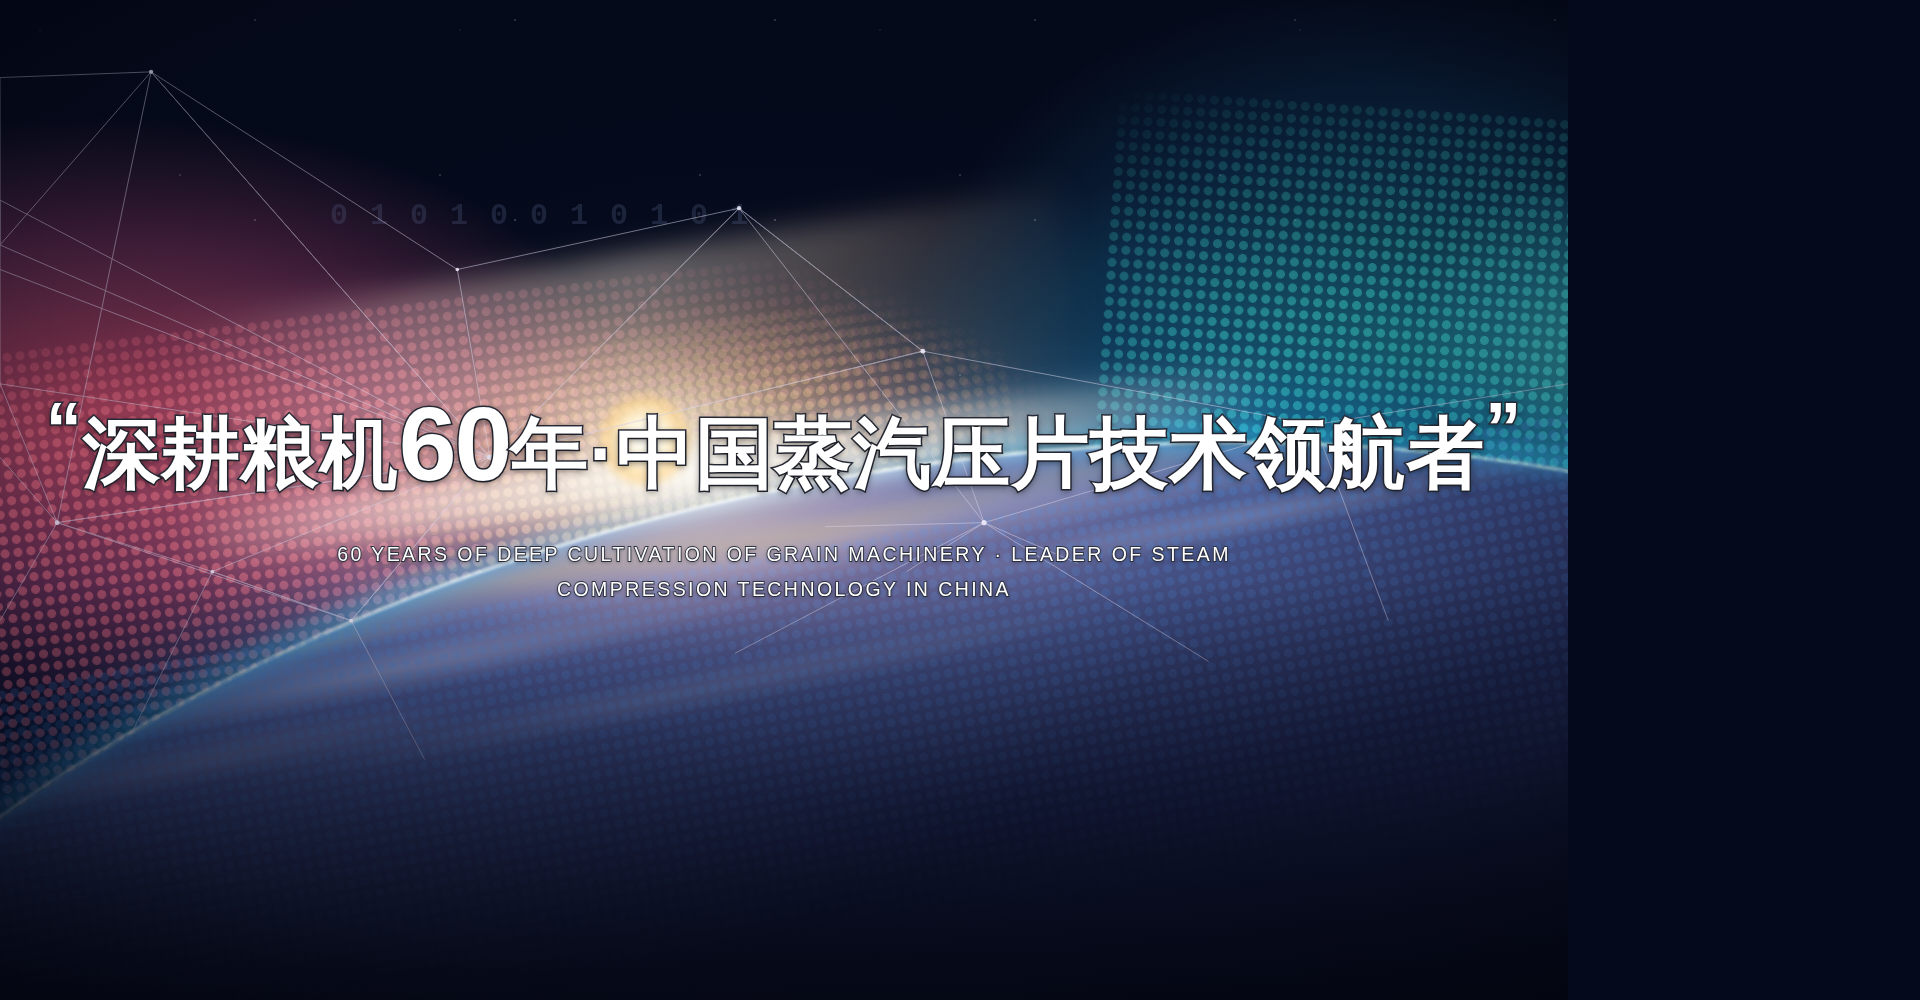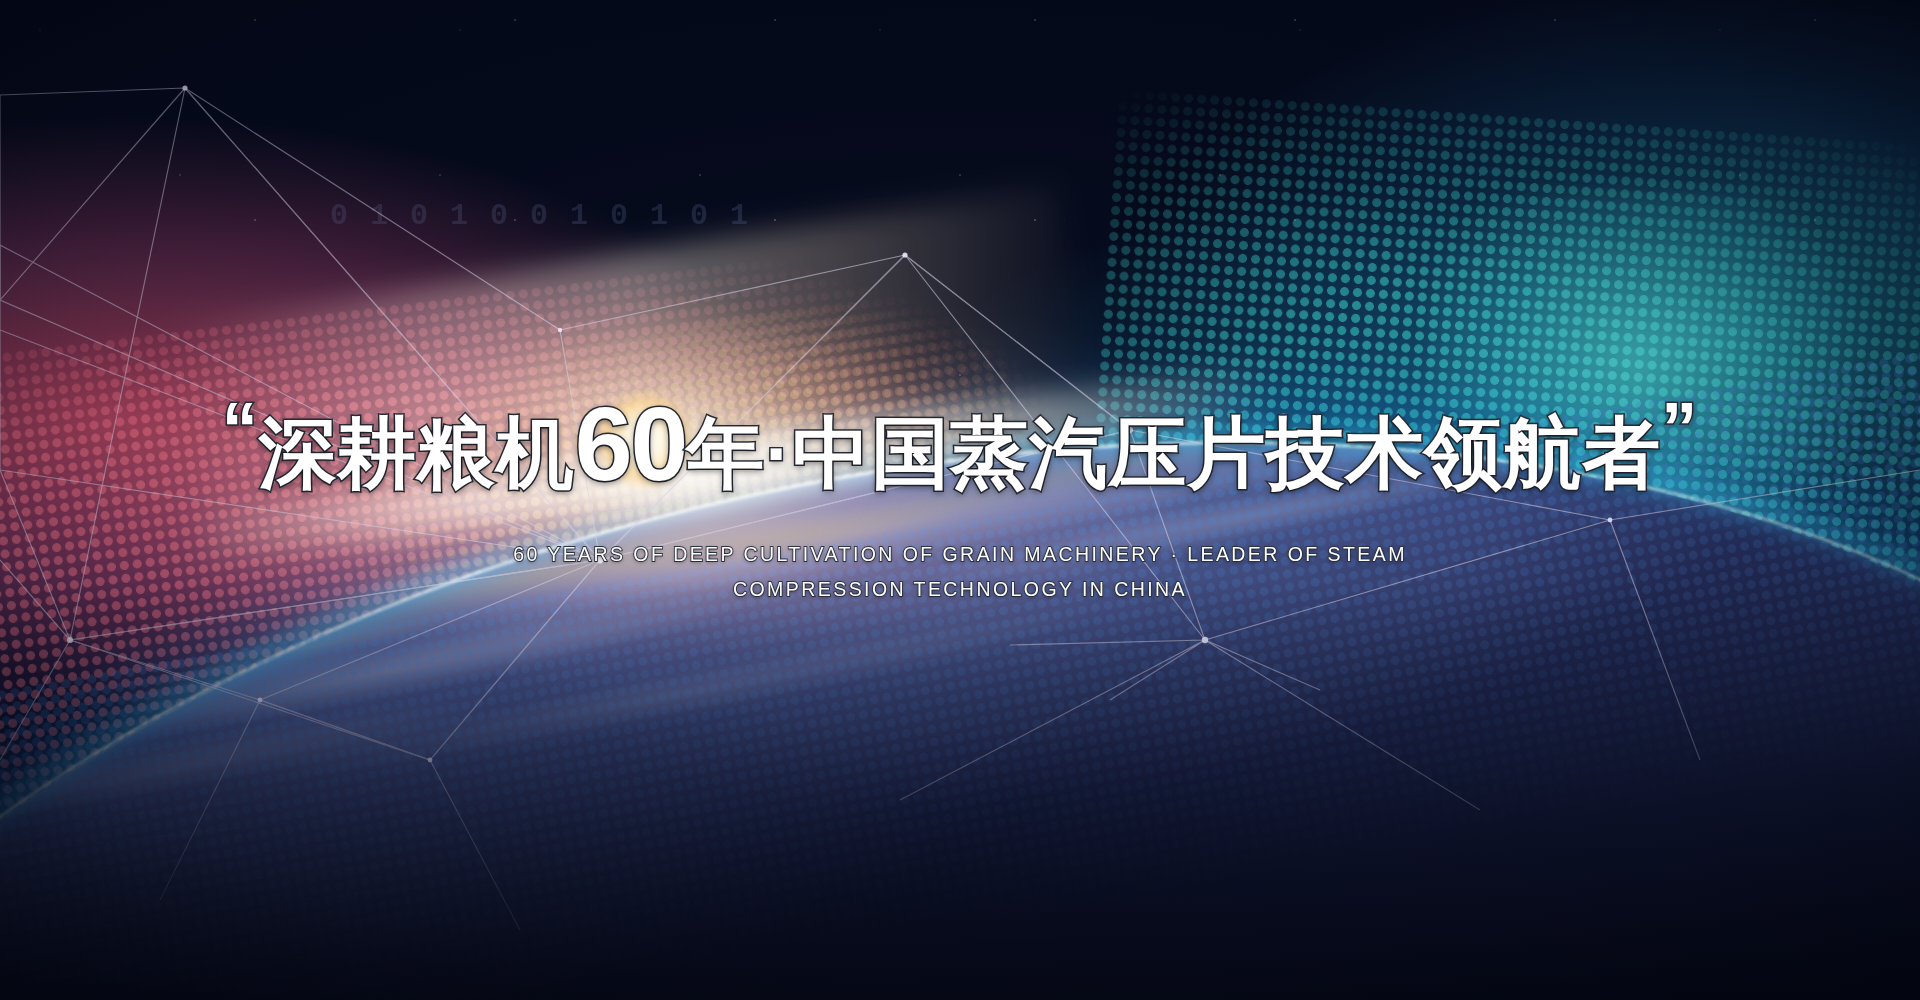--- a/index.html
+++ b/index.html
@@ -1,21 +1,21 @@
 <!DOCTYPE html>
 <html lang="zh"><head>
 <meta charset="utf-8">
 <title>Banner</title>
 <style>
   html,body{margin:0;padding:0;background:#05091c;}
   *{box-sizing:border-box;}
 
   #stage{
     position:relative;
-    width:1920px;
+    width:1568px;
     height:1000px;
     overflow:hidden;
     font-family:"Liberation Sans","DejaVu Sans",sans-serif;
     background:#0a1338;
   }
   .layer{position:absolute;inset:0;pointer-events:none;}
 
   
   #sky{
     background:

